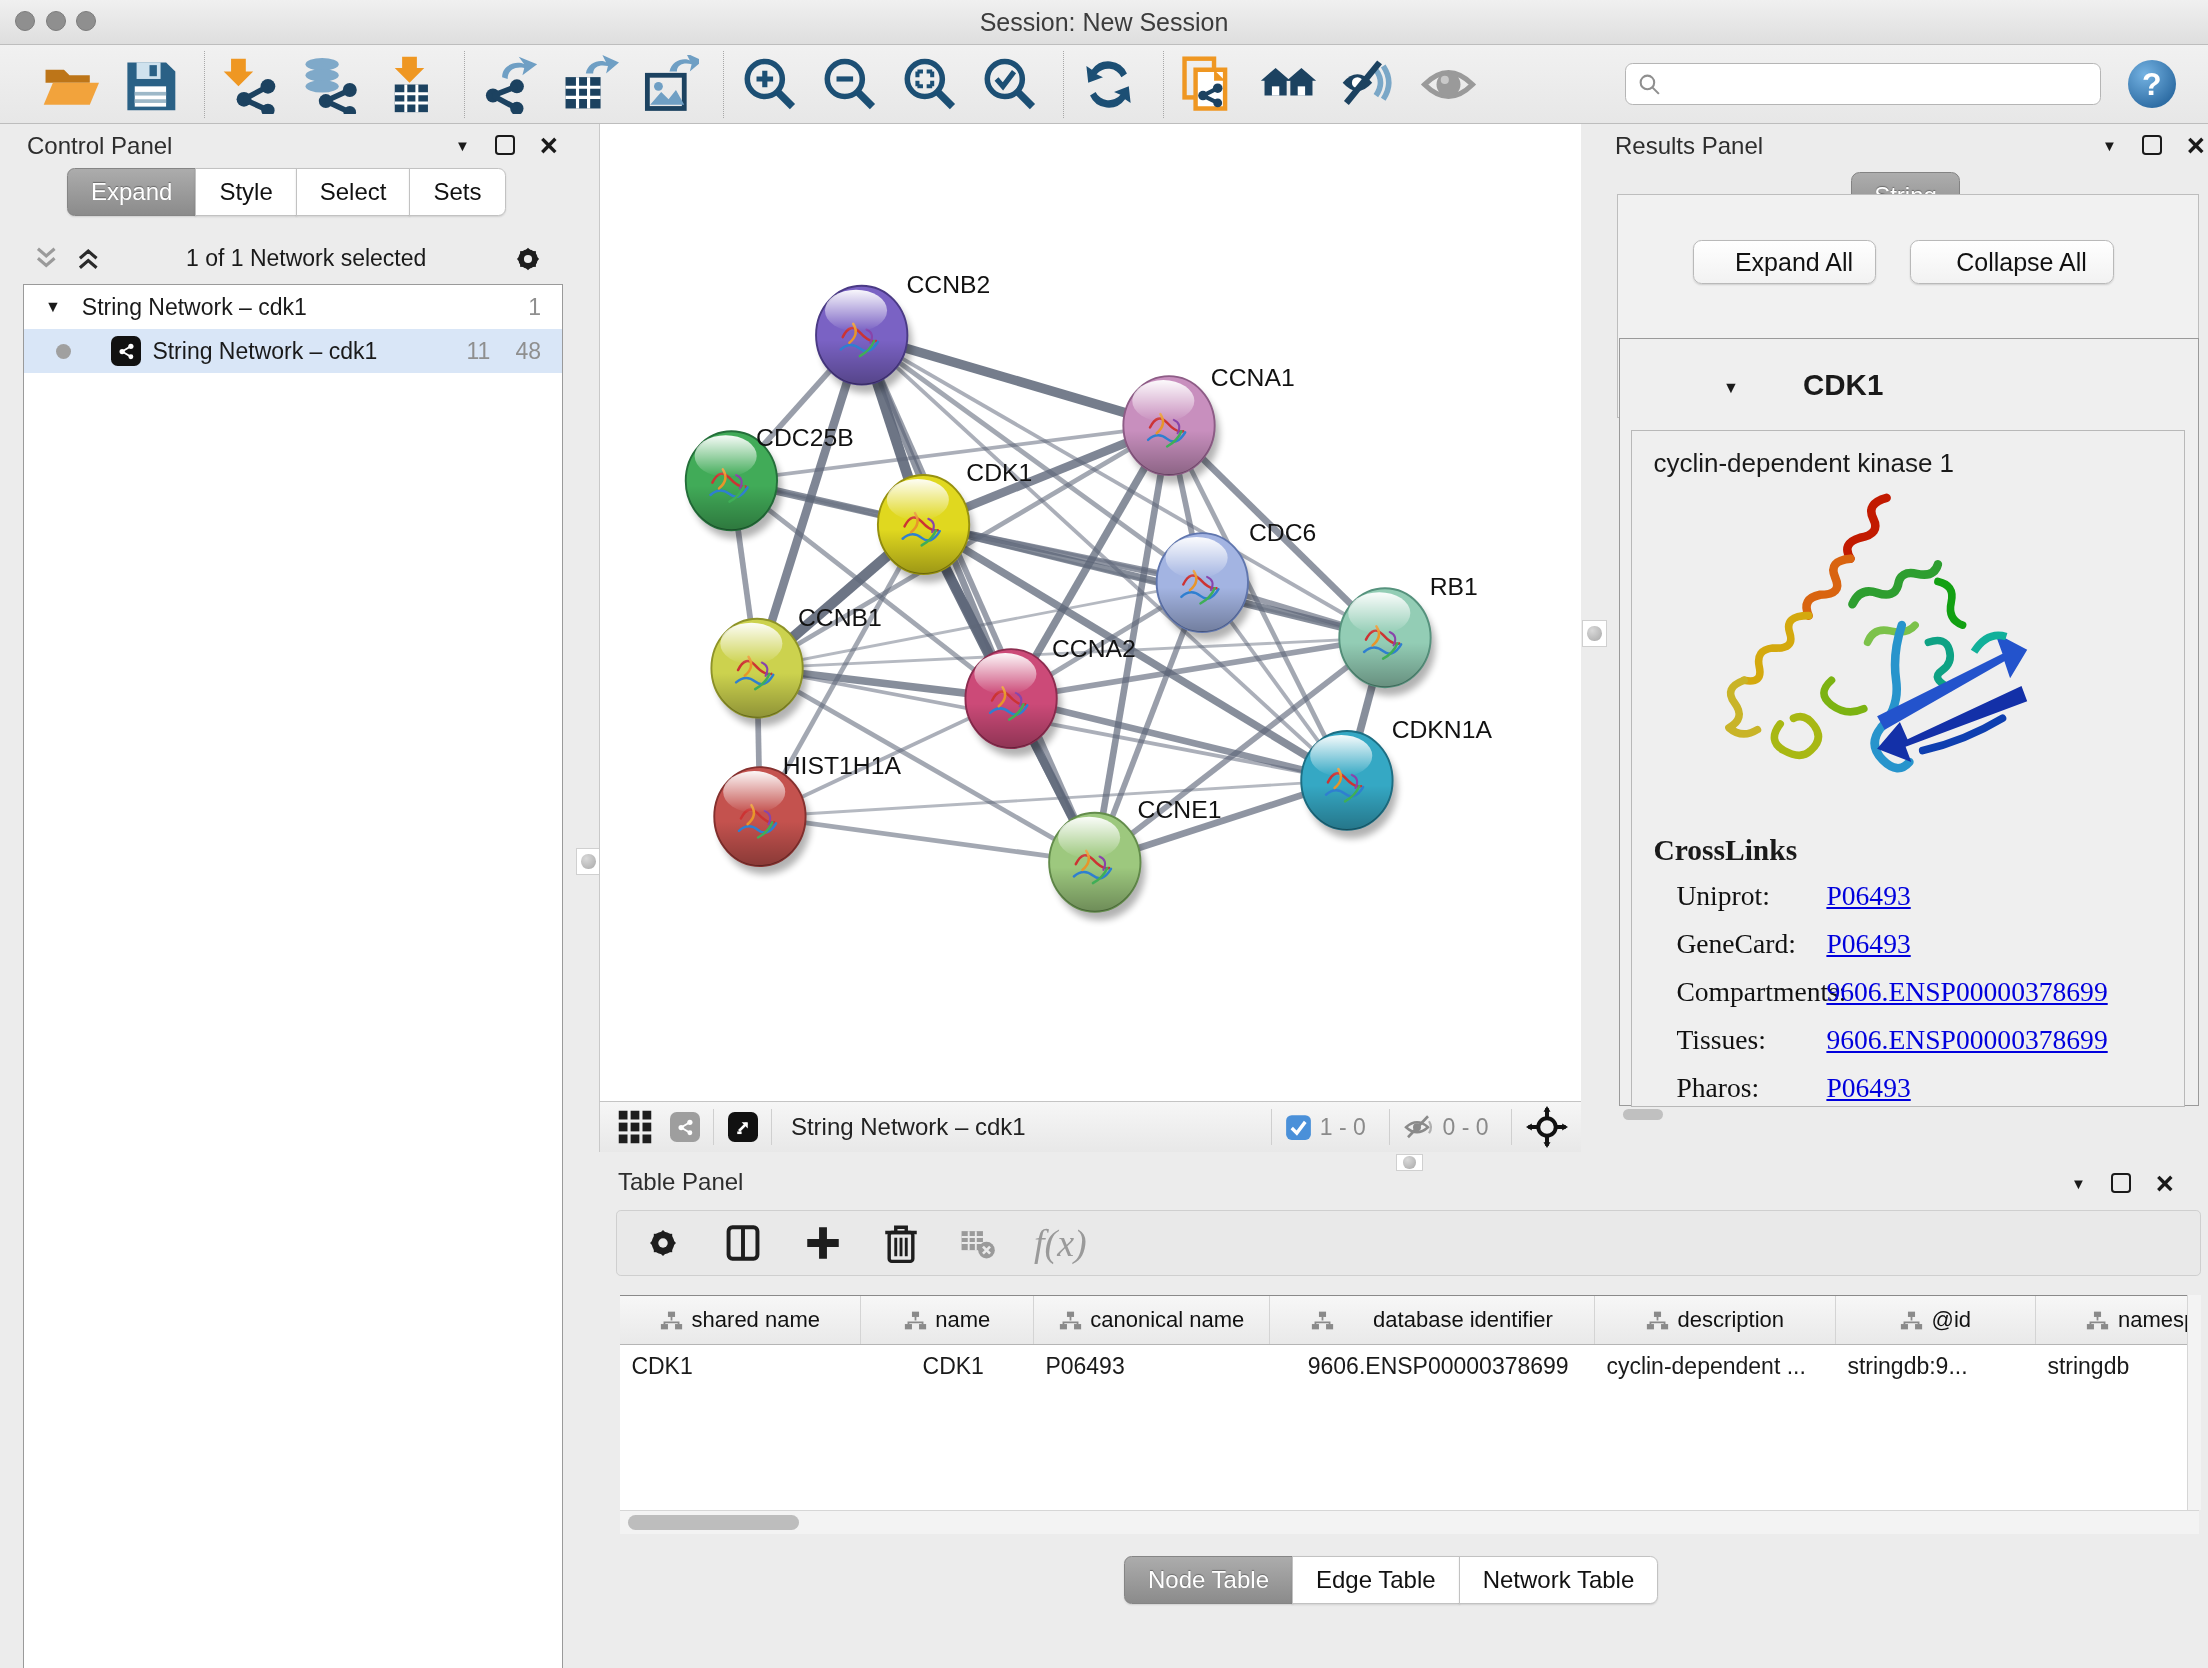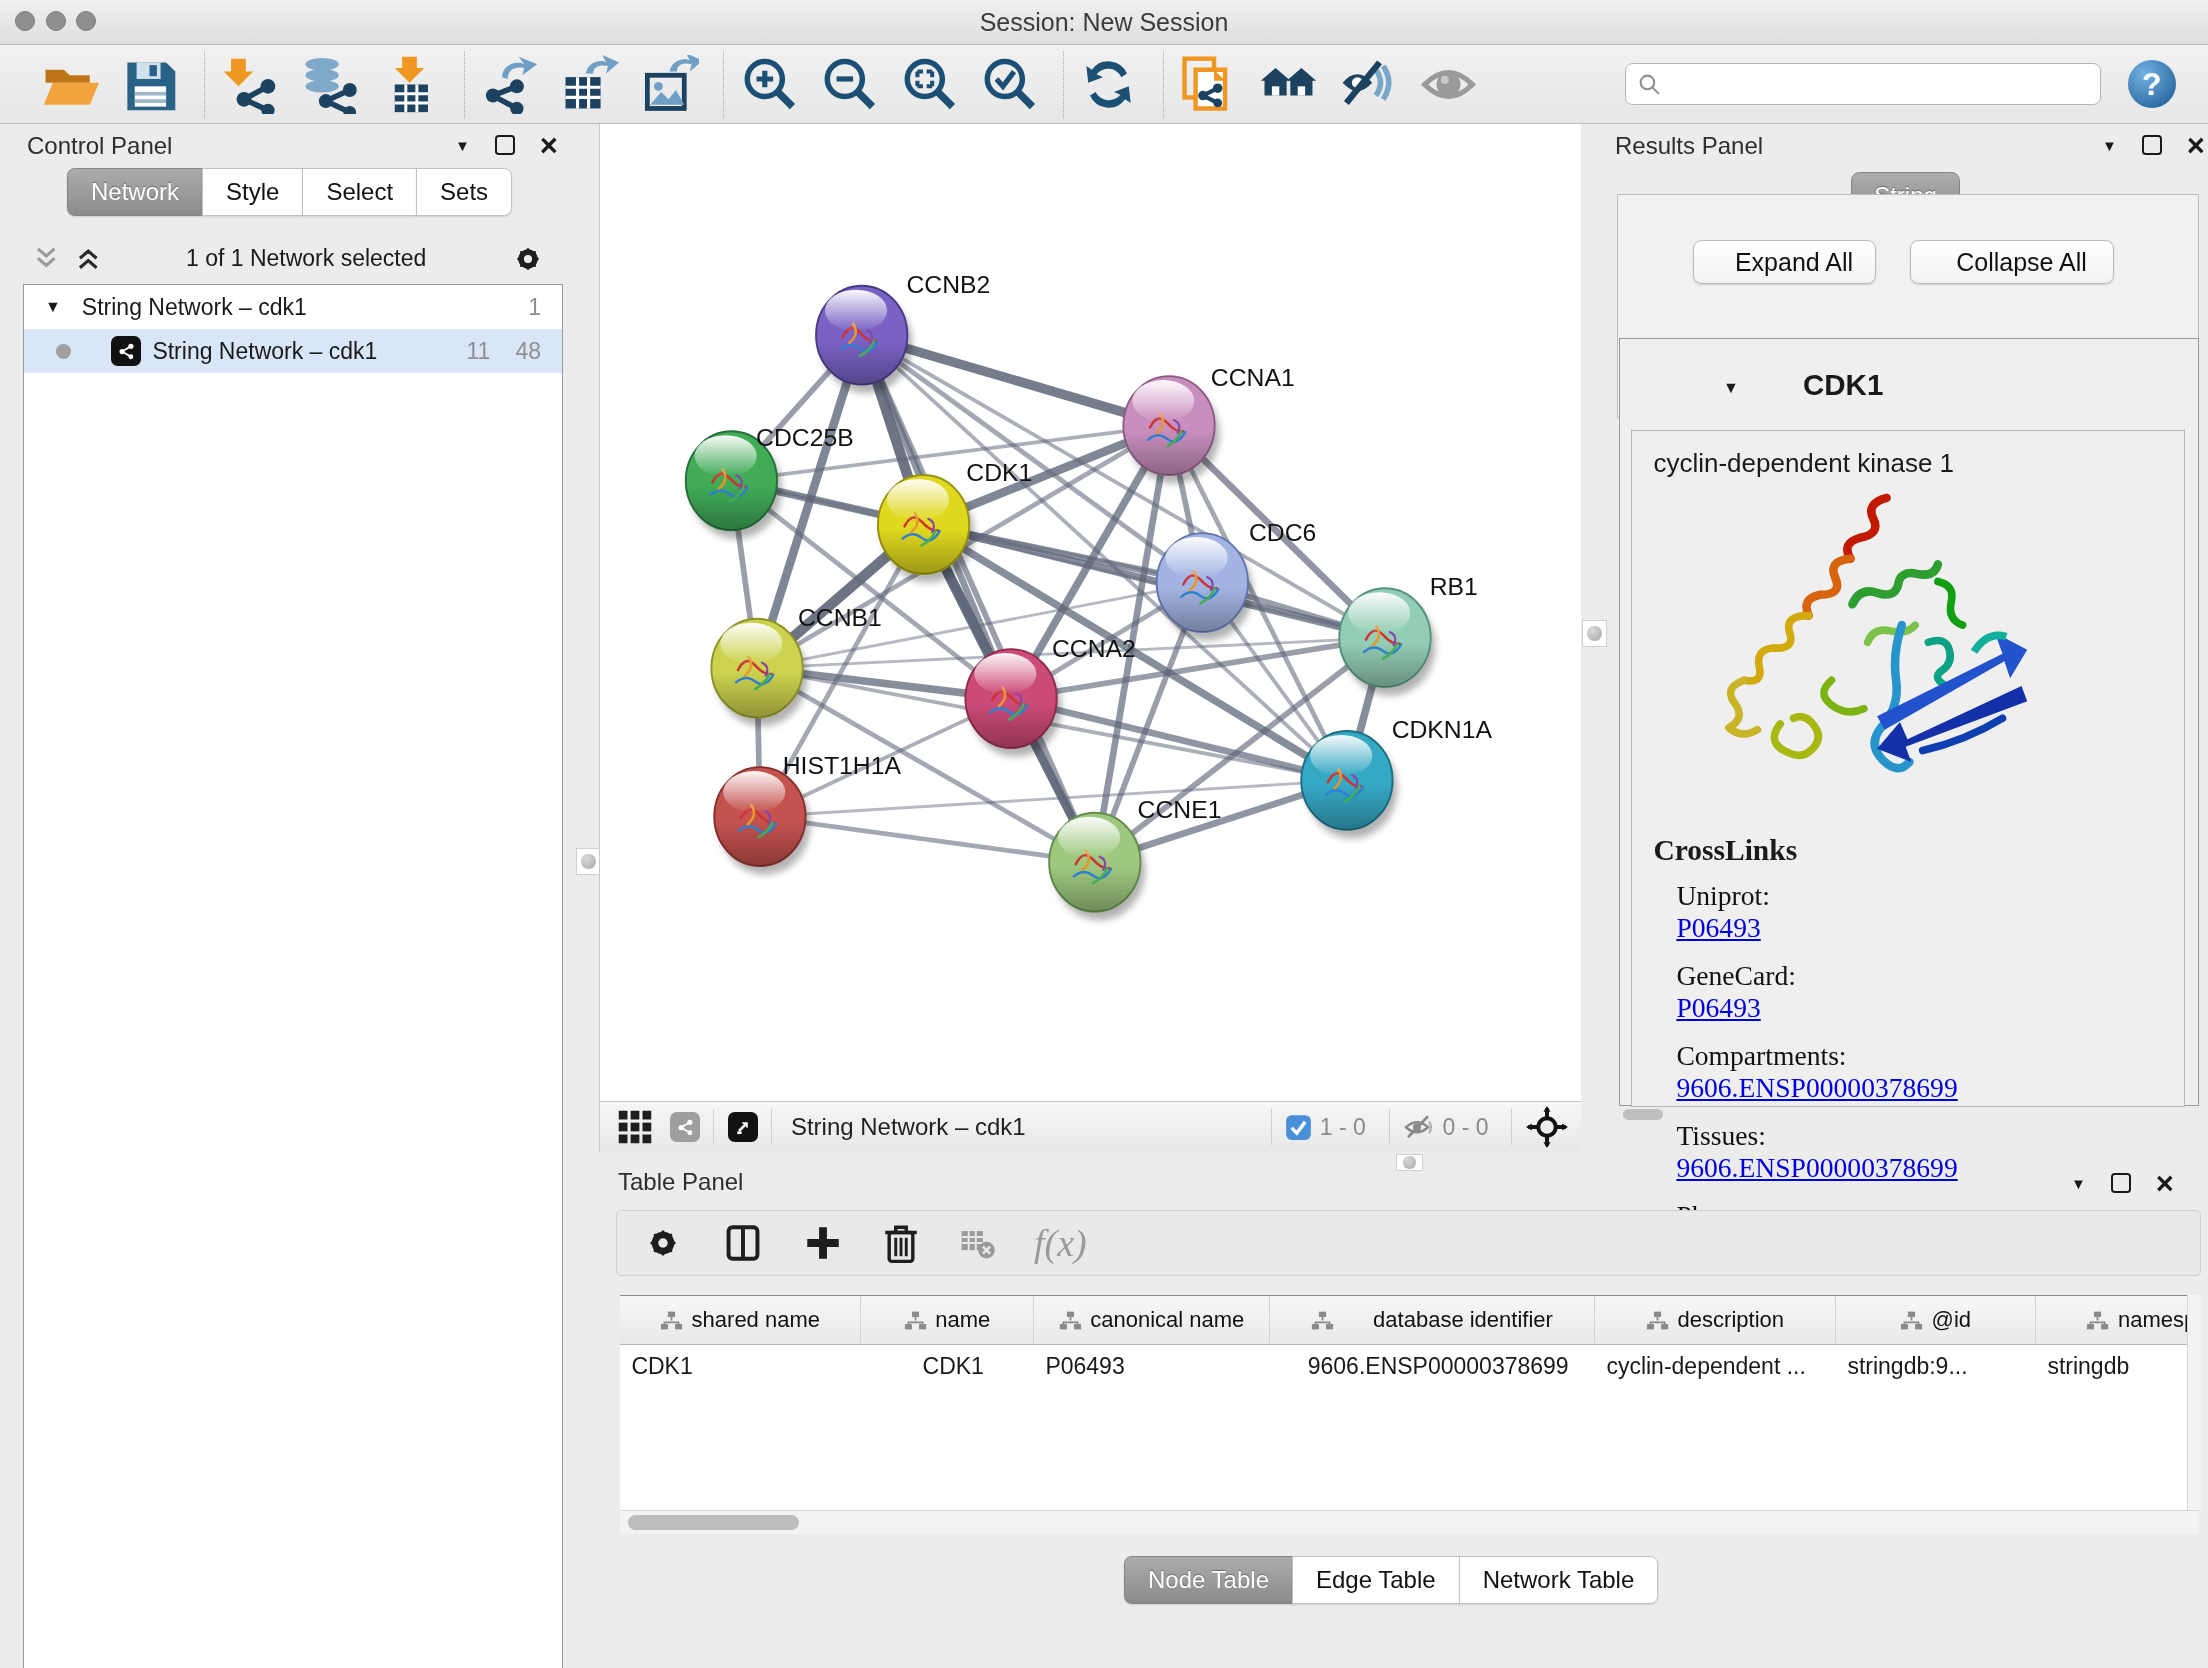--- a/index.html
+++ b/index.html
@@ -80,21 +80,21 @@
   .results-panel{position:absolute;left:1581px;top:124px;width:628px;height:1039px;}
   .rp-box{position:absolute;box-sizing:border-box;}
   .btn{background:linear-gradient(#ffffff,#f2f2f2);border:1px solid #b9b9b9;
     border-radius:8.6px;font-size:25px;color:#111;text-align:center;
     box-shadow:0 1px 1.9px rgba(0,0,0,.15);padding-left:25px;}
   .string-tab{position:absolute;left:270px;top:48px;width:107px;height:46px;
     background:linear-gradient(#adadad,#8c8c8c);border:1px solid #838383;border-radius:8.6px;
     color:#fff;font-size:24px;text-align:center;line-height:46px;
     text-shadow:0 -1px 1px rgba(0,0,0,.35);}
   .crosslink-row{display:flex;font-family:"Liberation Serif",serif;font-size:27.6px;
-    margin-bottom:16px;flex-direction:column;}
+    margin-bottom:16px;}
   .crosslink-row .cl-label{width:150px;color:#111;}
   .crosslink-row a{color:#0000dd;text-decoration:underline;}
 
   
   .table-panel{position:absolute;left:599px;top:1162px;width:1609px;height:445px;}
   .tp-toolbar{position:absolute;left:17px;top:48px;width:1585px;height:66px;
     background:#e9e9e9;border:1px solid #cfcfcf;border-radius:4.8px;
     display:flex;align-items:center;padding:0 25px;box-sizing:border-box;gap:38px;}
   .fx{font-family:"Liberation Serif",serif;font-style:italic;font-size:38px;color:#9a9a9a;}
   .ntable{position:absolute;left:21px;top:133px;width:1579px;height:215px;
@@ -268,21 +268,21 @@
   </div>
 
   <div class="control-panel">
     <div style="position:absolute;left:27px;top:7.6px" class="panel-title">Control Panel</div>
     <div class="pw-icons" style="left:455px;top:11.4px">
       <span class="pw-min">▼</span>
       <span class="pw-float"></span>
       <span class="pw-close">×</span>
     </div>
     <div class="seg" style="position:absolute;left:68px;top:44px" id="cp-tabs">
-        <div class="tab active">Network</div>
+        <div class="tab active">Expand</div>
         <div class="tab">Style</div>
         <div class="tab">Select</div>
         <div class="tab">Sets</div>
       </div>
     <div class="cp-sub">
       <svg width="28.5" height="28.5" viewBox="0 0 24 24" style="margin-left:32px">
         <path d="M5 4l7 6 7-6M5 12l7 6 7-6" fill="none" stroke="#9a9a9a" stroke-width="2.6"></path>
       </svg>
       <svg width="28.5" height="28.5" viewBox="0 0 24 24" style="margin-left:13.3px">
         <path d="M5 20l7-6 7 6M5 12l7-6 7 6" fill="none" stroke="#2a2a2a" stroke-width="2.6"></path>

